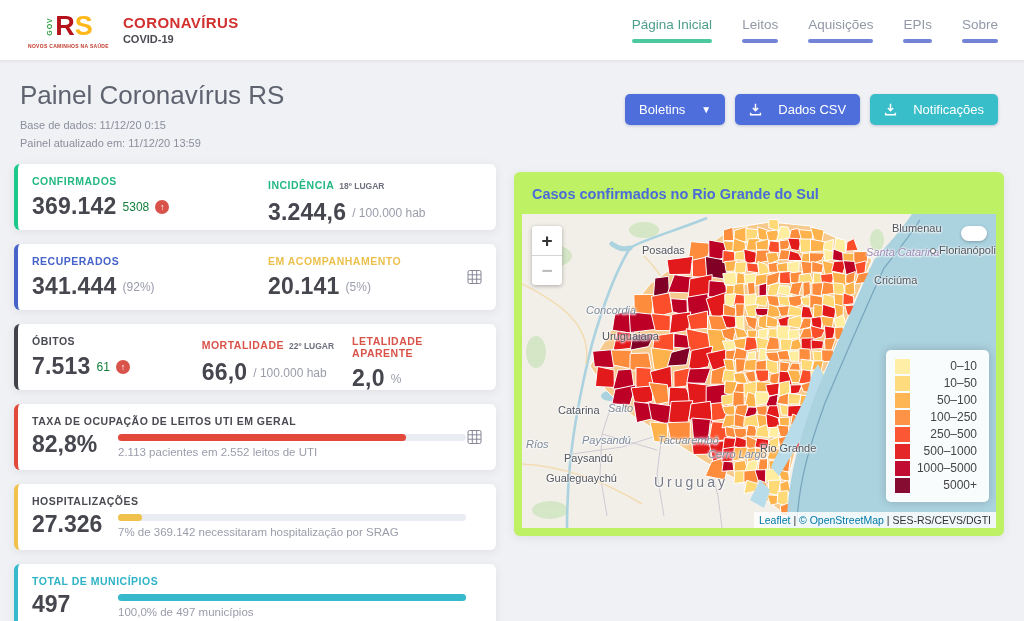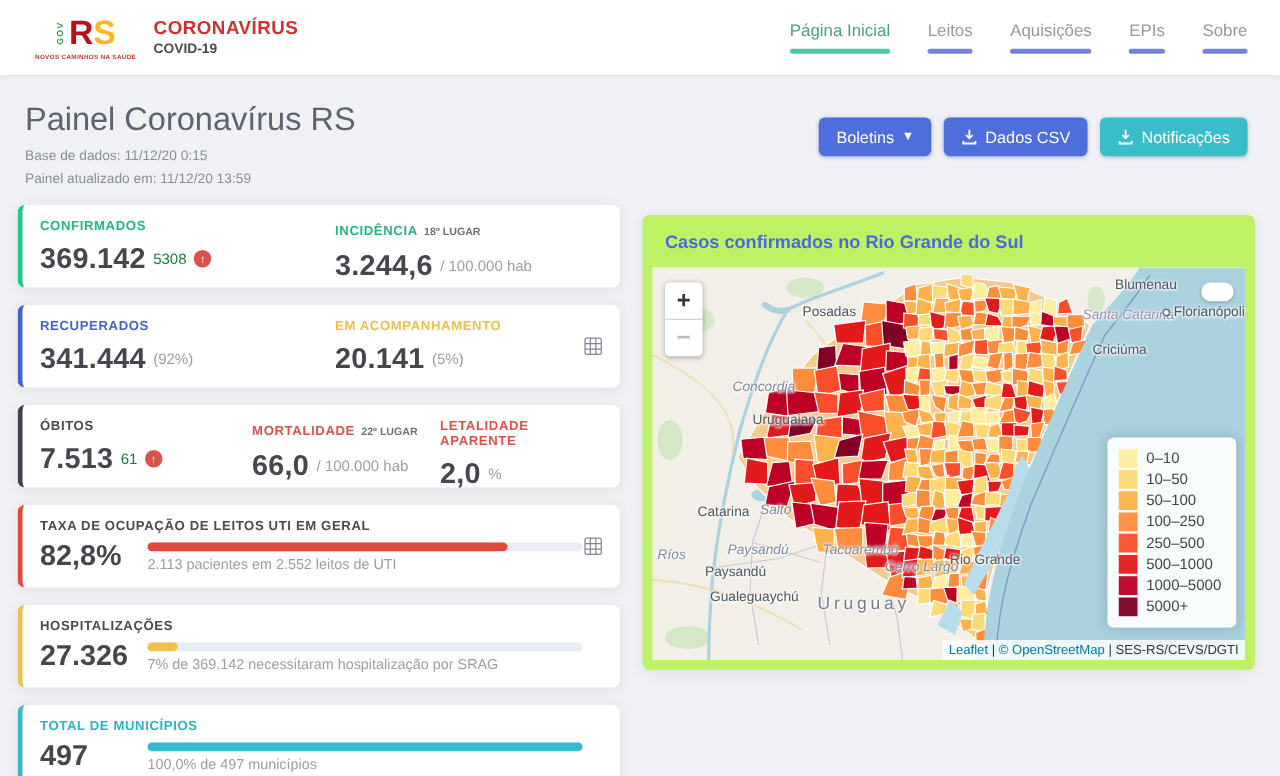--- a/index.html
+++ b/index.html
@@ -29,21 +29,21 @@
   .nav-item.active .nav-label{color:#4d9e8a;}
   .nav-underline{height:4px;border-radius:3px;background:#5a6fd0;opacity:.85;}
   .nav-item.active .nav-underline{background:#2dbe8c;}
   
   .page{padding:14px 20px 0 14px;}
   .page-head{display:flex;justify-content:space-between;align-items:flex-start;padding:6px 6px 12px 6px;}
   .page-title{font-size:26px;color:#5f6370;font-weight:500;margin-bottom:6px;}
   .page-sub{font-size:11px;color:#8b8e9c;line-height:1.6;}
   .head-buttons{display:flex;gap:10px;margin-top:14px;}
   .btn{border:none;border-radius:5px;color:#fff;font-size:13px;padding:8px 14px;display:flex;
-    align-items:center;gap:6px;cursor:pointer;font-family:inherit;box-shadow:0 1px 3px rgba(40,60,120,.25);}
+    align-items:center;gap:16px;cursor:pointer;font-family:inherit;box-shadow:0 1px 3px rgba(40,60,120,.25);}
   .btn-indigo{background:#4e6fdb;}
   .btn-teal{background:#38bec9;}
   .caret{font-size:10px;}
   .dl-icon{width:13px;height:13px;}
   
   .content{display:flex;gap:18px;}
   .left-col{width:492px;}
   .right-col{width:490px;margin-top:8px;}
   
   .card{position:relative;background:#fff;border-radius:6px;box-shadow:0 2px 10px rgba(60,70,90,.09);
@@ -92,21 +92,21 @@
   .zoom-ctl{position:absolute;left:10px;top:12px;width:30px;background:#fff;border-radius:4px;
     box-shadow:0 1px 4px rgba(0,0,0,.3);z-index:4;overflow:hidden;}
   .zoom-btn{width:30px;height:29px;display:flex;align-items:center;justify-content:center;
     font-size:19px;font-weight:bold;color:#333;cursor:pointer;background:#fff;}
   .zoom-btn.disabled{color:#bbb;}
   .zoom-sep{height:1px;background:#d5d5d5;}
   .map-pill{position:absolute;right:9px;top:12px;width:26px;height:15px;border-radius:8px;
     background:#fff;box-shadow:0 1px 3px rgba(0,0,0,.25);z-index:4;}
   .legend{position:absolute;right:7px;bottom:26px;background:rgba(255,255,255,.92);border-radius:5px;
     padding:8px 12px 8px 9px;box-shadow:0 0 10px rgba(0,0,0,.18);z-index:4;line-height:17px;}
-  .legend-row{display:flex;align-items:center;}
+  .legend-row{display:flex;align-items:center;justify-content:space-between;}
   .legend-swatch{width:15px;height:15px;margin-right:7px;opacity:.95;}
   .legend-label{font-size:12px;color:#444;}
   .attribution{position:absolute;right:0;bottom:0;background:rgba(255,255,255,.82);
     font-size:10.5px;color:#333;padding:2px 5px;z-index:4;}
   .attribution a{color:#0078a8;text-decoration:none;}
 </style>
 </head>
 <body>
 
 <div class="header">
@@ -635,21 +635,21 @@
               <span class="map-label" style="left: 120px; top: 30px;">Posadas</span>
               <span class="map-label region" style="left: 64px; top: 90px;">Concordia</span>
               <span class="map-label" style="left: 80px; top: 116px; text-align: center;">Uruguaiana</span>
               <span class="map-label" style="left: 36px; top: 190px;">Catarina</span>
               <span class="map-label region" style="left: 86px; top: 188px;">Salto</span>
               <span class="map-label region" style="left: 60px; top: 220px;">Paysandú</span>
               <span class="map-label" style="left: 42px; top: 238px;">Paysandú</span>
               <span class="map-label region" style="left: 136px; top: 220px;">Tacuarembó</span>
               <span class="map-label region" style="left: 186px; top: 234px;">Cerro Largo</span>
               <span class="map-label country" style="left: 132px; top: 260px;">Uruguay</span>
-              <span class="map-label" style="left: 24px; top: 258px; margin-left: 22px;">Gualeguaychú</span>
+              <span class="map-label" style="left: 24px; top: 258px;">Gualeguaychú</span>
               <span class="map-label region" style="left: 4px; top: 224px;">Ríos</span>
               <span class="map-label" style="left: 370px; top: 8px;">Blumenau</span>
               <span class="map-label region-sc" style="left: 344px; top: 32px;">Santa Catarina</span>
               <span class="map-label" style="left: 408px; top: 30px;"><span class="dot"></span>Florianópolis</span>
               <span class="map-label" style="left: 352px; top: 60px;">Criciúma</span>
               <span class="map-label" style="left: 238px; top: 228px;">Rio Grande</span>
             </div>
 
           <div class="zoom-ctl">
             <div class="zoom-btn">+</div>

